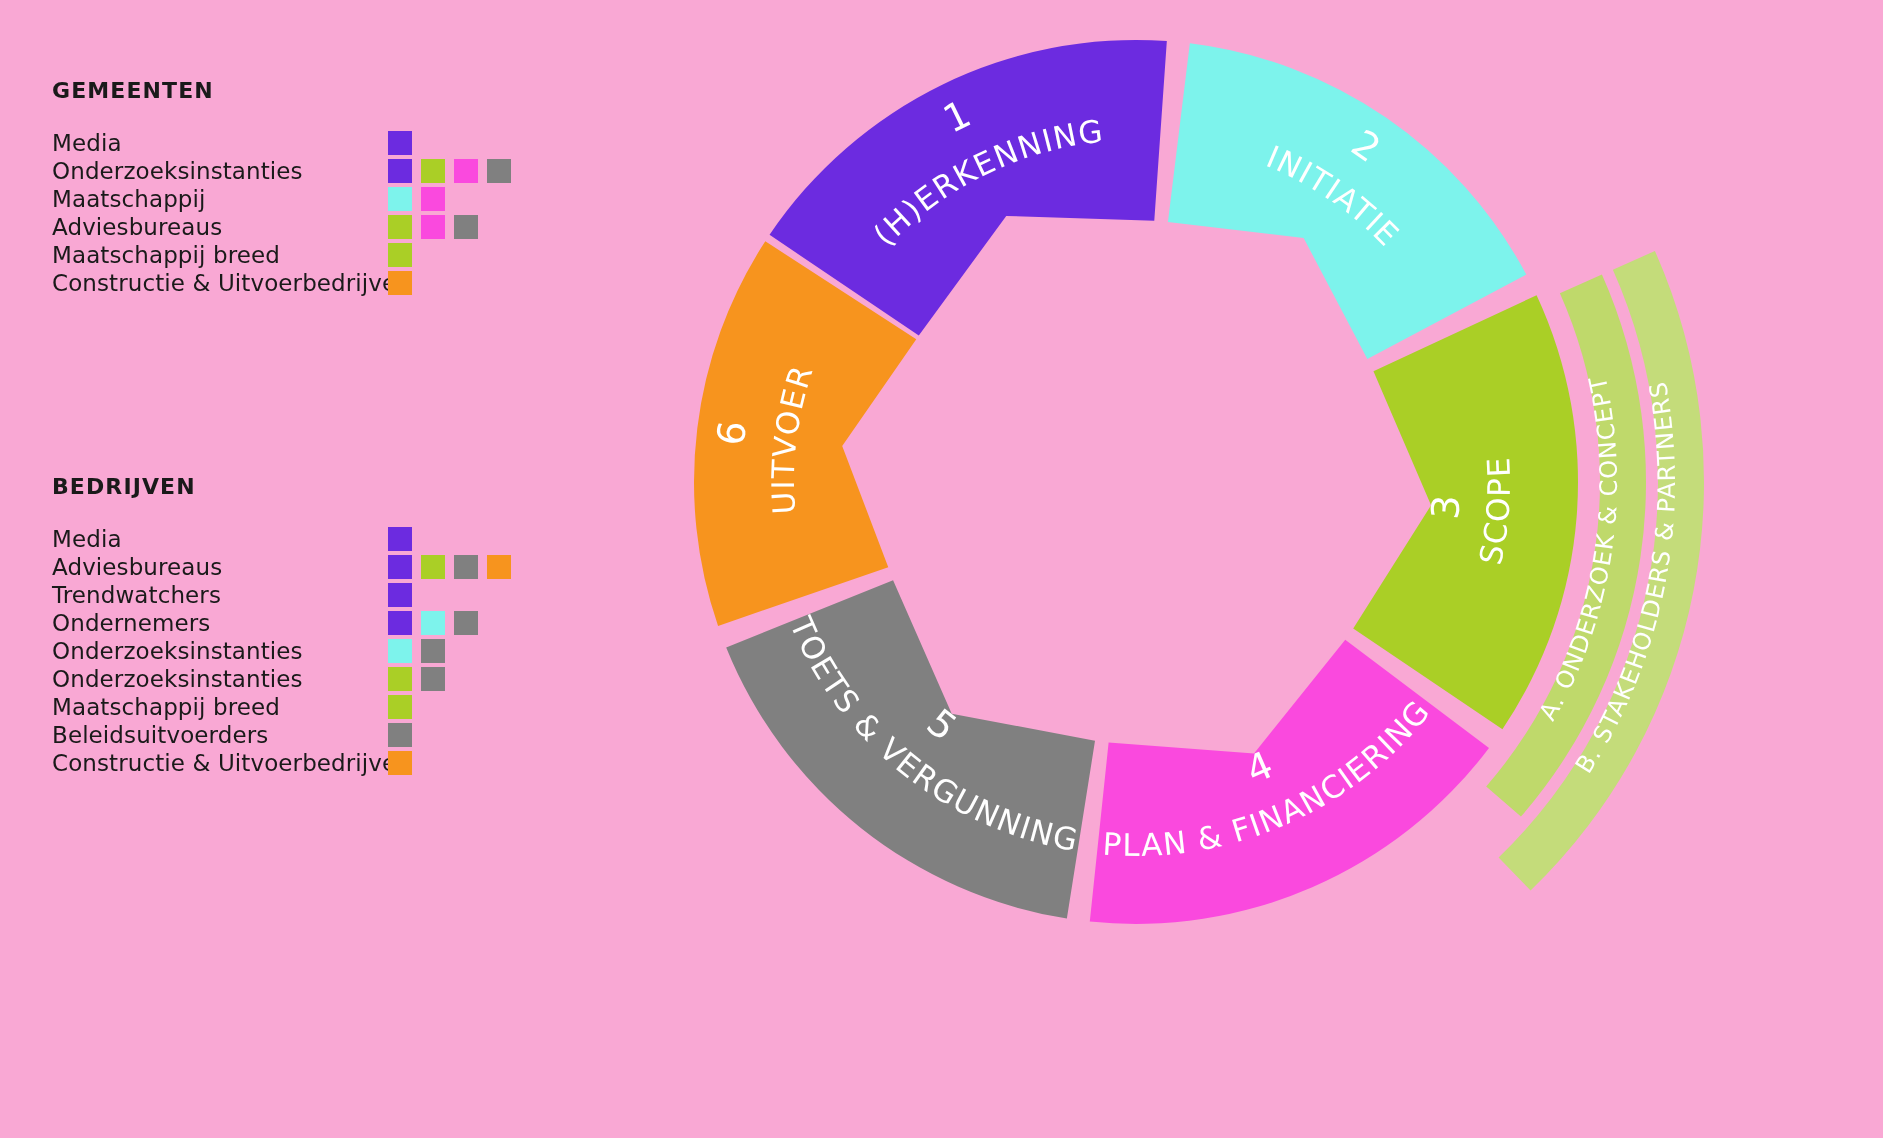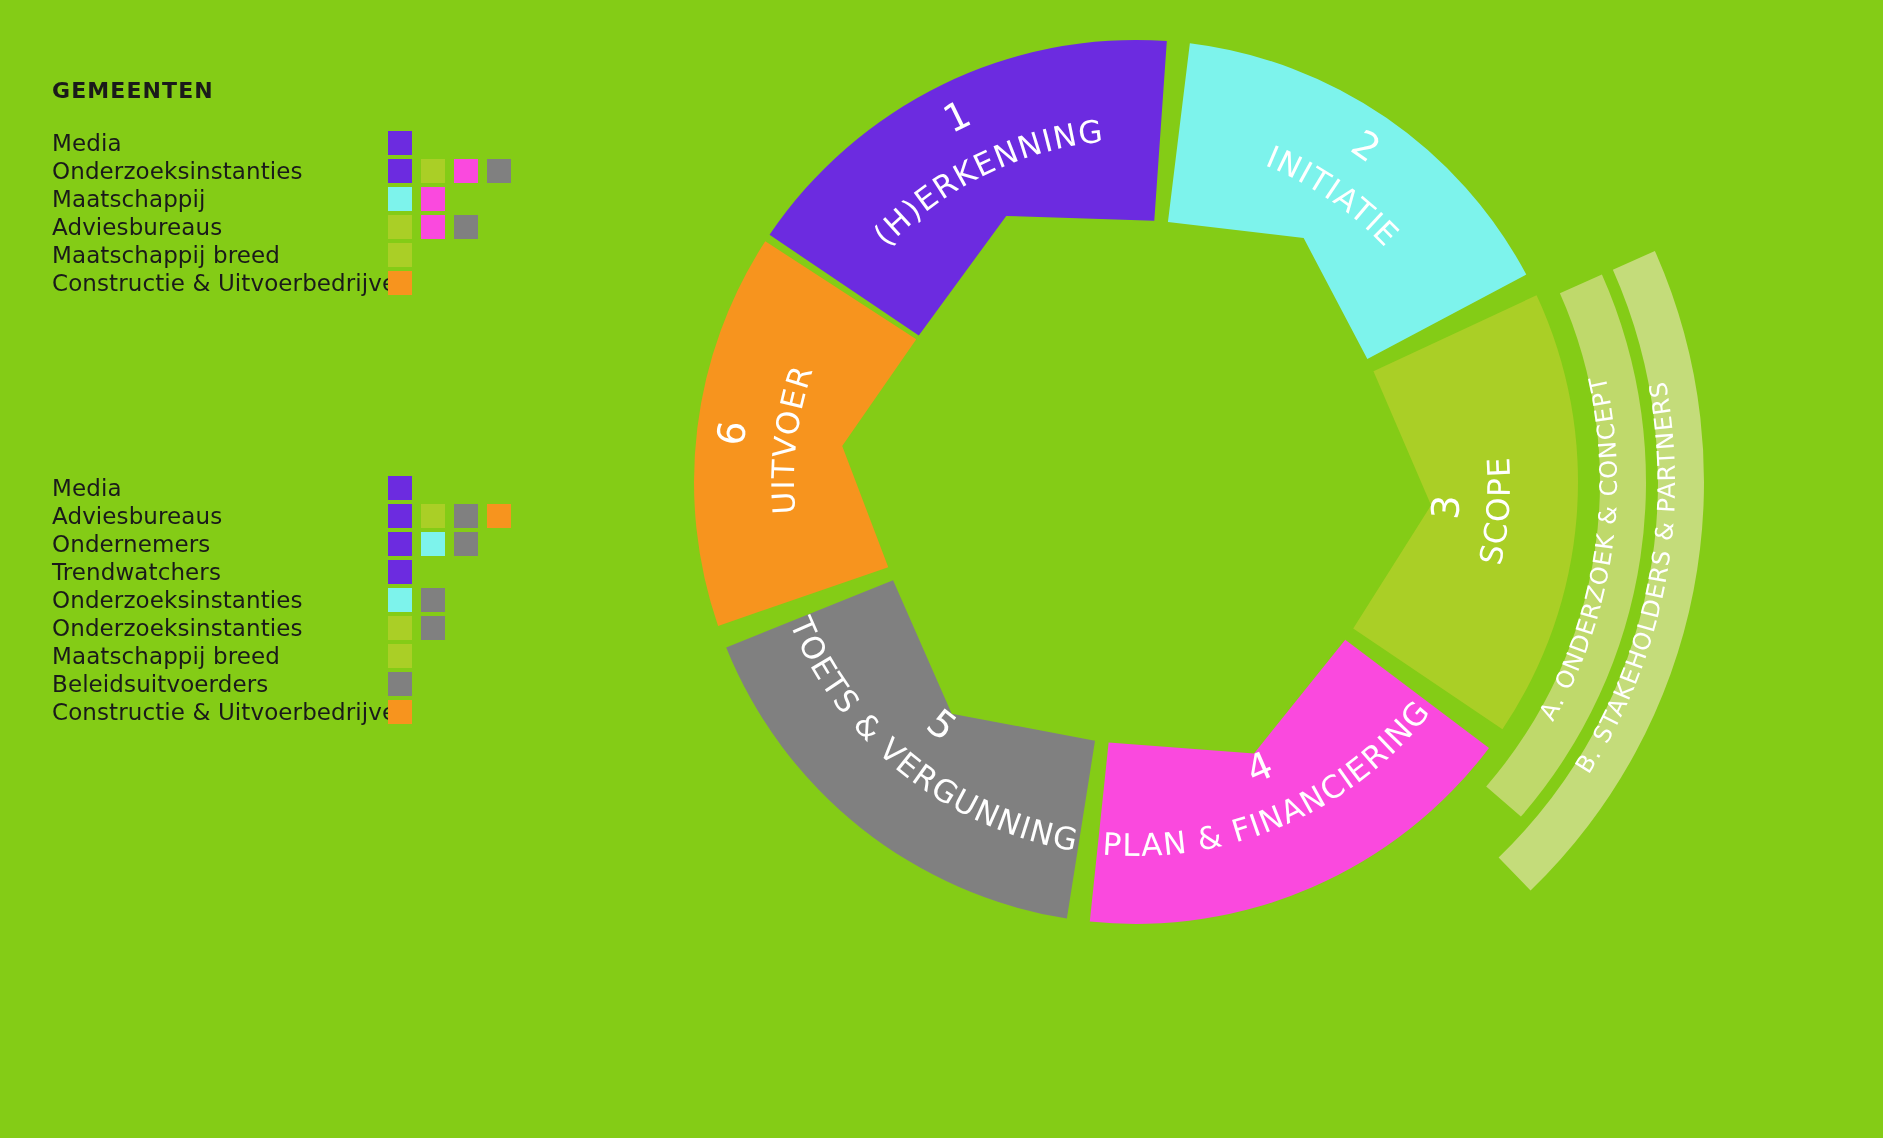--- a/index.html
+++ b/index.html
@@ -10,21 +10,21 @@
   body {
     width: 1883px;
     height: 1138px;
     font-family: "DejaVu Sans", sans-serif;
     overflow: hidden;
     position: relative;
   }
   #root {
     position: absolute;
     inset: 0;
-    background: #84cc16;
+    background: #f9a8d4;
   }
 
   
   .legend-block {
     position: absolute;
     left: 52px;
   }
   #legend-gemeenten { top: 78px; }
   #legend-bedrijven { top: 474px; }
 
@@ -145,49 +145,50 @@
         <span class="legend-label">Constructie &amp; Uitvoerbedrijven</span>
         <span class="swatches">
             <span class="swatch" style="background: rgb(247, 148, 30);"></span>
           </span>
       </div>
 
     </div>
   </div>
 
   <div class="legend-block" id="legend-bedrijven">
+    <div class="legend-title">BEDRIJVEN</div>
     <div class="legend-rows">
 
       <div class="legend-row">
         <span class="legend-label">Media</span>
         <span class="swatches">
             <span class="swatch" style="background: rgb(108, 43, 224);"></span>
           </span>
       </div>
       <div class="legend-row">
         <span class="legend-label">Adviesbureaus</span>
         <span class="swatches">
             <span class="swatch" style="background: rgb(108, 43, 224);"></span>
             <span class="swatch" style="background: rgb(170, 207, 38);"></span>
             <span class="swatch" style="background: rgb(128, 128, 128);"></span>
             <span class="swatch" style="background: rgb(247, 148, 30);"></span>
           </span>
       </div>
       <div class="legend-row">
+        <span class="legend-label">Trendwatchers</span>
+        <span class="swatches">
+            <span class="swatch" style="background: rgb(108, 43, 224);"></span>
+          </span>
+      </div>
+      <div class="legend-row">
         <span class="legend-label">Ondernemers</span>
         <span class="swatches">
             <span class="swatch" style="background: rgb(108, 43, 224);"></span>
             <span class="swatch" style="background: rgb(125, 243, 236);"></span>
             <span class="swatch" style="background: rgb(128, 128, 128);"></span>
-          </span>
-      </div>
-      <div class="legend-row">
-        <span class="legend-label">Trendwatchers</span>
-        <span class="swatches">
-            <span class="swatch" style="background: rgb(108, 43, 224);"></span>
           </span>
       </div>
       <div class="legend-row">
         <span class="legend-label">Onderzoeksinstanties</span>
         <span class="swatches">
             <span class="swatch" style="background: rgb(125, 243, 236);"></span>
             <span class="swatch" style="background: rgb(128, 128, 128);"></span>
           </span>
       </div>
       <div class="legend-row">

